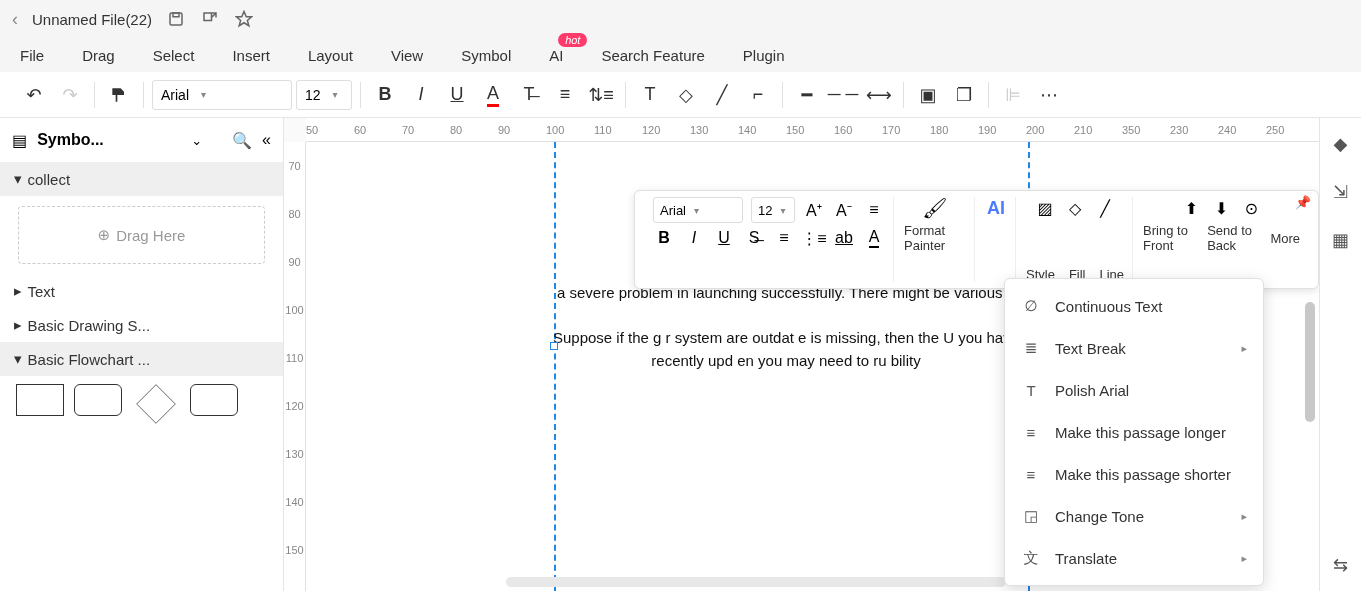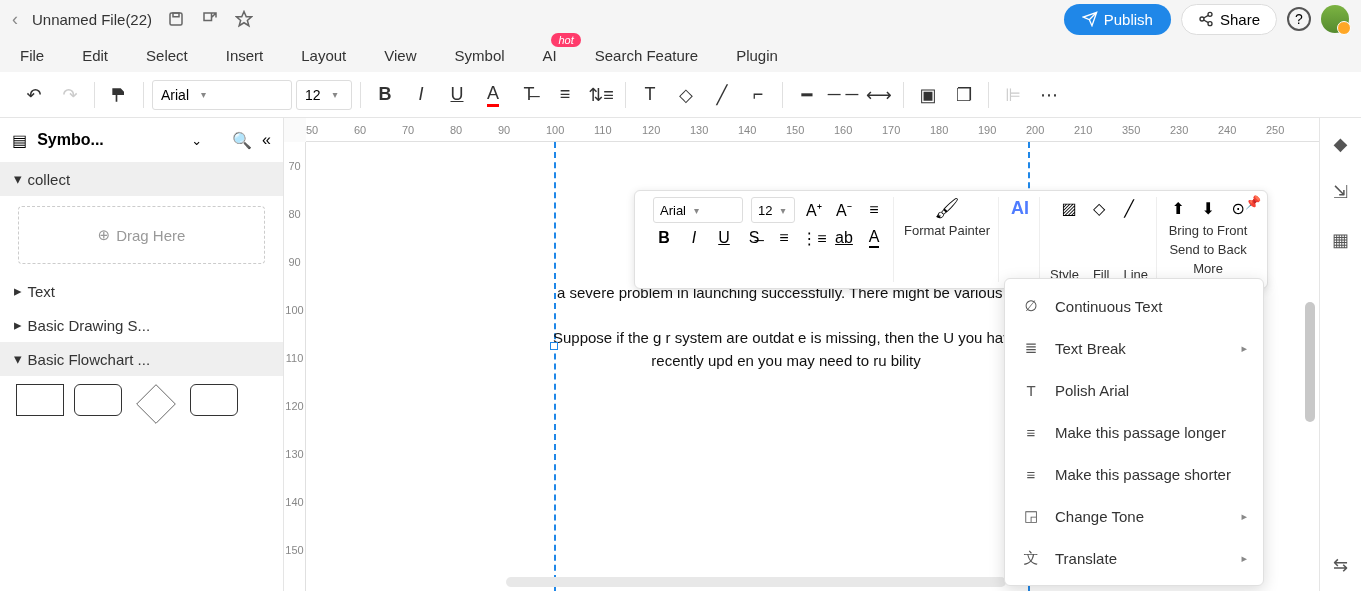--- a/index.html
+++ b/index.html
@@ -102,44 +102,25 @@
         <svg width="18" height="18" viewBox="0 0 24 24" fill="none" stroke="currentColor" stroke-width="2">
           <path d="M4 4h10v10H4z M14 10l6-6 M14 4h6v6"></path>
         </svg>
       </span>
     <span class="title-icon">
         <svg width="18" height="18" viewBox="0 0 24 24" fill="none" stroke="currentColor" stroke-width="2">
           <polygon points="12,2 15,9 22,9 16.5,14 18.5,21 12,17 5.5,21 7.5,14 2,9 9,9"></polygon>
         </svg>
       </span>
   </div>
-  <div class="title-right">
-    <button class="publish-btn">
-        <svg width="16" height="16" viewBox="0 0 24 24" fill="none" stroke="#fff" stroke-width="2">
-          <path d="M22 2L11 13 M22 2L15 22 11 13 2 9z"></path>
-        </svg>
-        <span>Publish</span>
-      </button>
-    <button class="share-btn">
-        <svg width="16" height="16" viewBox="0 0 24 24" fill="none" stroke="#333" stroke-width="2">
-          <circle cx="18" cy="5" r="3"></circle>
-          <circle cx="6" cy="12" r="3"></circle>
-          <circle cx="18" cy="19" r="3"></circle>
-          <path d="M8.5 10.5l7-4 M8.5 13.5l7 4"></path>
-        </svg>
-        <span>Share</span>
-      </button>
-    <span class="help-icon">?</span>
-    <div class="avatar"></div>
-  </div>
 </div>
 
 <div class="menu-bar">
   <span class="menu-item">File</span>
-  <span class="menu-item">Edit</span>
+  <span class="menu-item">Drag</span>
   <span class="menu-item">Select</span>
   <span class="menu-item">Insert</span>
   <span class="menu-item">Layout</span>
   <span class="menu-item">View</span>
   <span class="menu-item">Symbol</span>
   <span class="menu-item"><span>AI</span><span class="hot-badge">hot</span></span>
   <span class="menu-item">Search Feature</span>
   <span class="menu-item">Plugin</span>
 </div>
 
@@ -338,21 +319,21 @@
           <span class="float-label">Fill</span>
           <span class="float-label">Line</span>
         </div>
       </div>
       <div class="float-col">
         <div class="float-row">
           <span class="float-icon">⬆</span>
           <span class="float-icon">⬇</span>
           <span class="float-icon">⊙</span>
         </div>
-        <div class="float-row" style="gap:4px;flex-direction:column;">
+        <div class="float-row" style="gap:16px;">
           <span class="float-label">Bring to Front</span>
           <span class="float-label">Send to Back</span>
           <span class="float-label">More</span>
         </div>
       </div>
     </div>
 
     <div class="ctx-menu">
       <div class="ctx-item">
           <span class="ctx-icon">∅</span>

